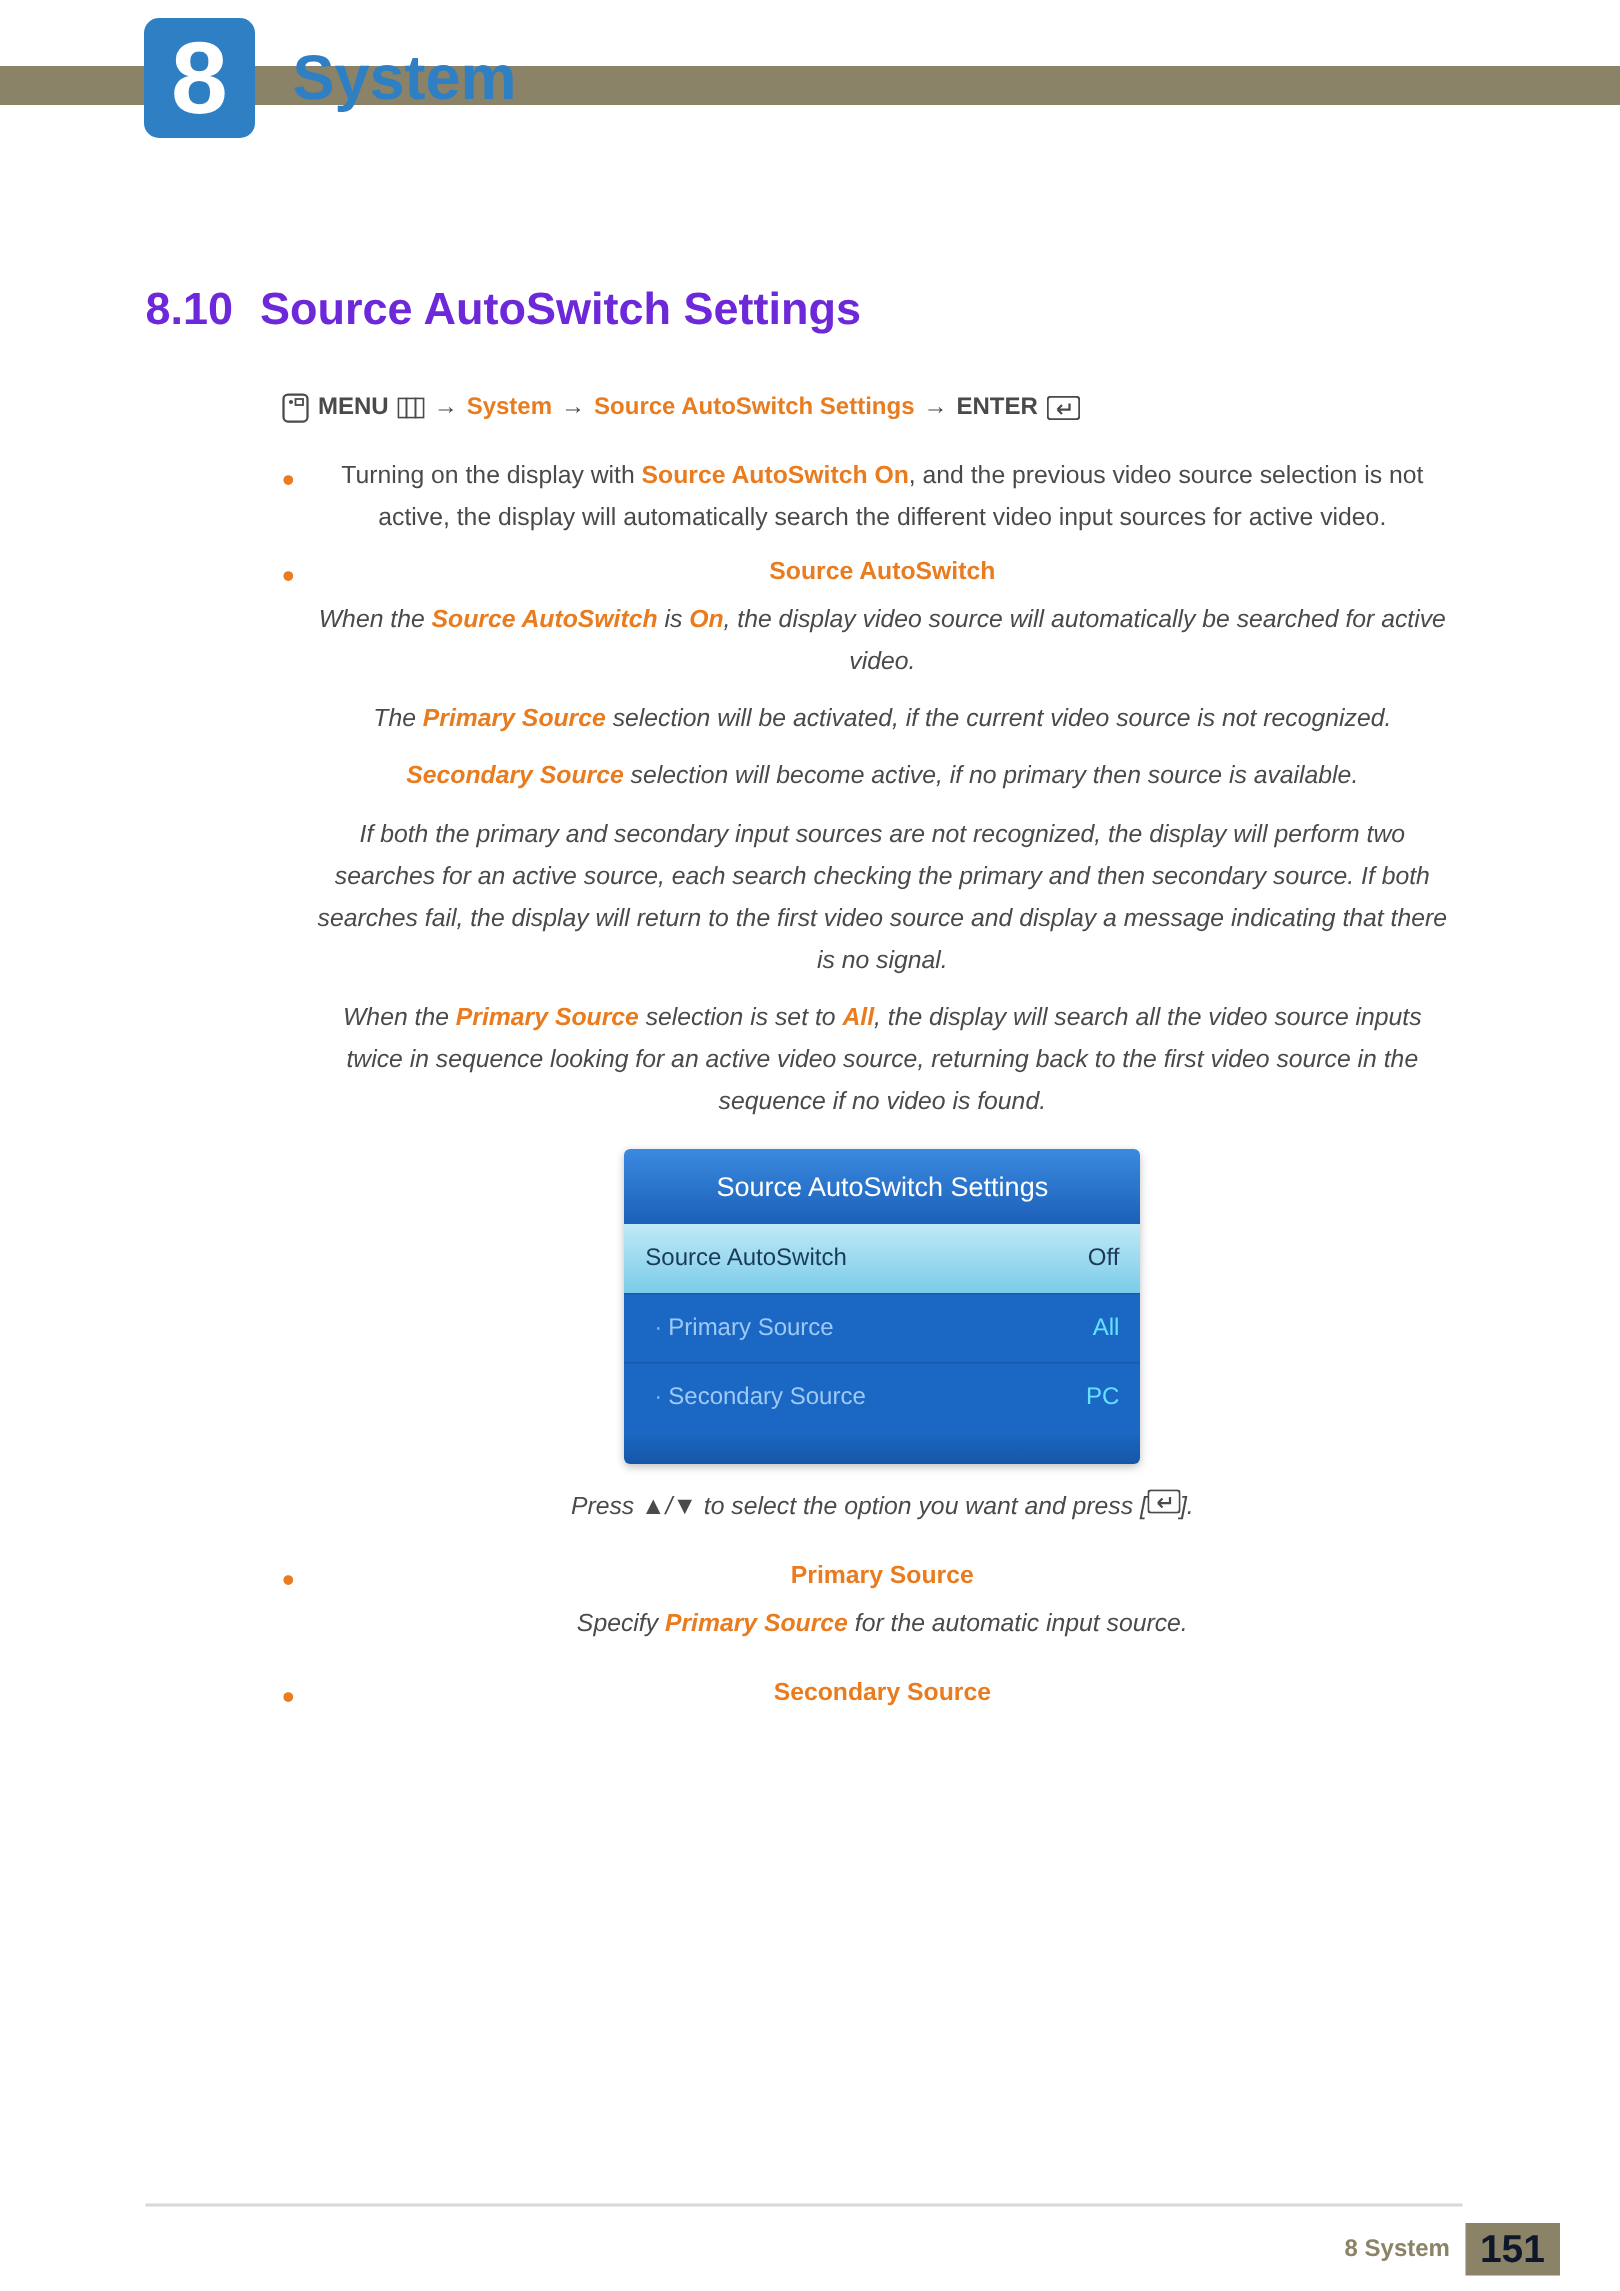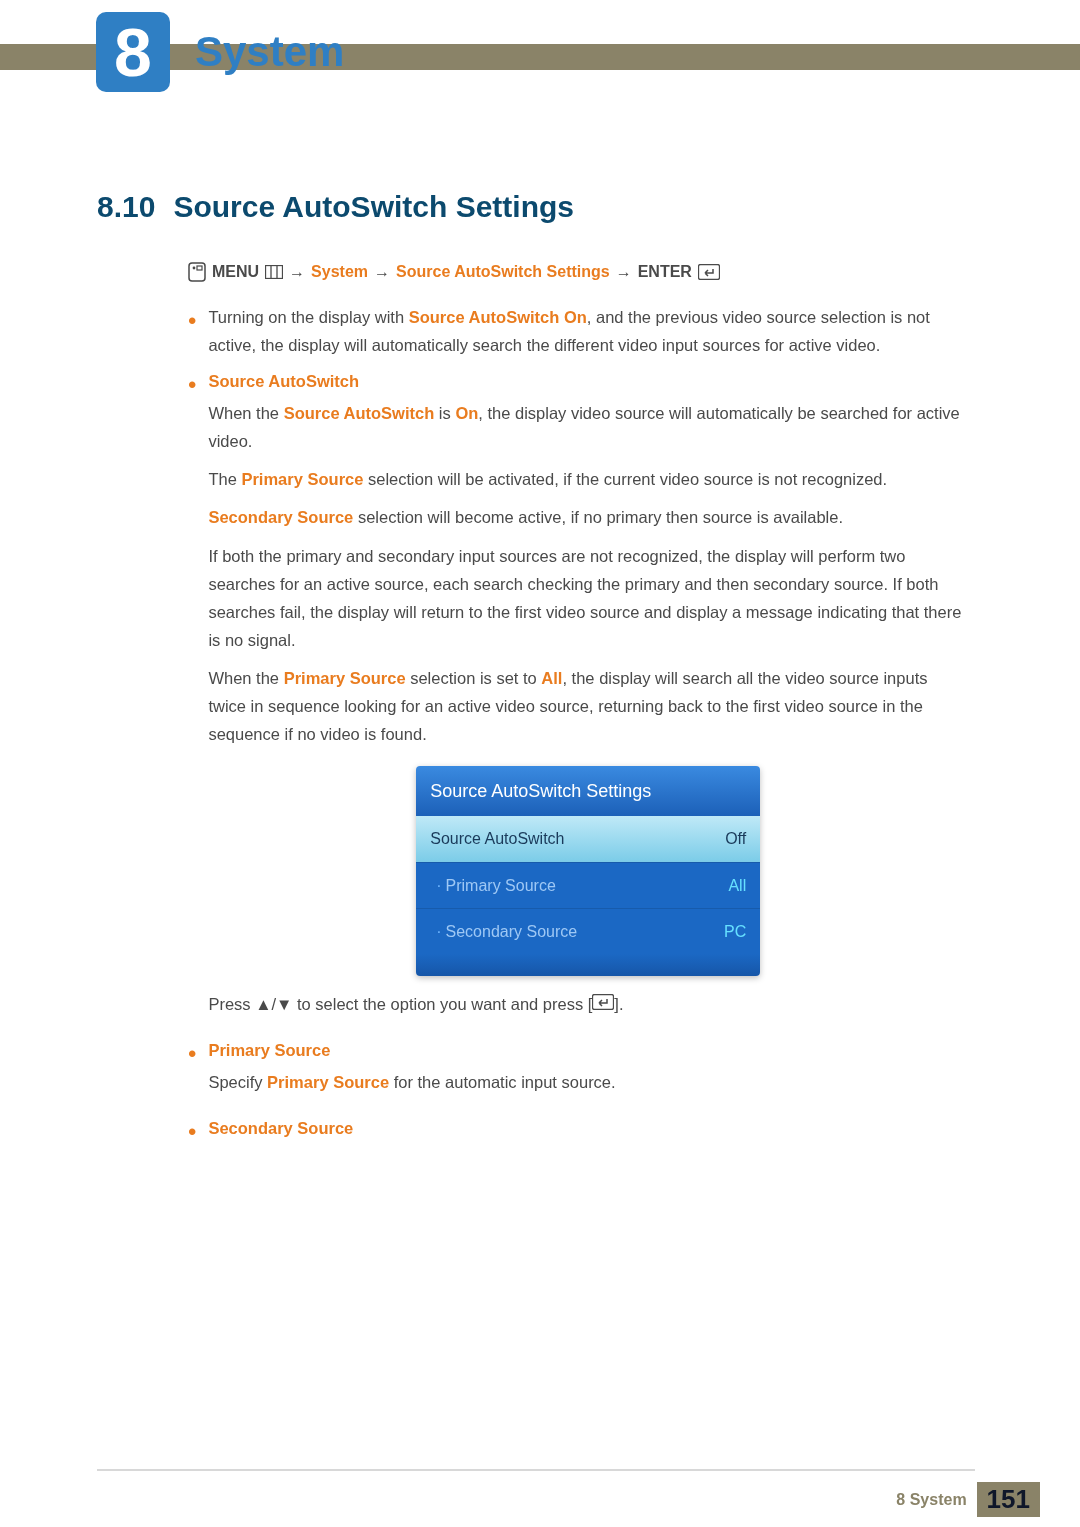--- a/index.html
+++ b/index.html
@@ -40,32 +40,33 @@
     top: 28px;
     left: 195px;
     color: #2f7fc4;
     font-size: 42px;
     font-weight: bold;
   }
   .section-heading {
     position: absolute;
     top: 190px;
     left: 97px;
-    color: #0c4a6e;
+    color: #6d28d9;
     font-size: 30px;
     font-weight: bold;
   }
   .section-num { margin-right: 18px; }
   .content {
     position: absolute;
     top: 258px;
     left: 188px;
     width: 780px;
     font-size: 16.5px;
     line-height: 1.7;
+    text-align: center;
   }
   .menu-path {
     margin-bottom: 18px;
     font-weight: bold;
     font-size: 16px;
     color: #4a4a4a;
     display: flex;
     align-items: center;
     gap: 6px;
     flex-wrap: wrap;
@@ -82,21 +83,21 @@
     line-height: 1;
     margin-top: 6px;
   }
   .bullet-body { flex: 1; }
   .sub-head {
     color: #e97c1f;
     font-weight: bold;
     display: block;
     margin-bottom: 4px;
   }
-  .para { margin-bottom: 10px; }
+  .para { margin-bottom: 10px; font-style: italic; }
   .term { color: #e97c1f; font-weight: bold; }
   .osd-panel {
     width: 344px;
     margin: 18px auto 14px;
     border-radius: 4px;
     overflow: hidden;
     box-shadow: 0 2px 6px rgba(0,0,0,0.25);
   }
   .osd-title {
     background: linear-gradient(#3a8ae0, #1c60b8);

